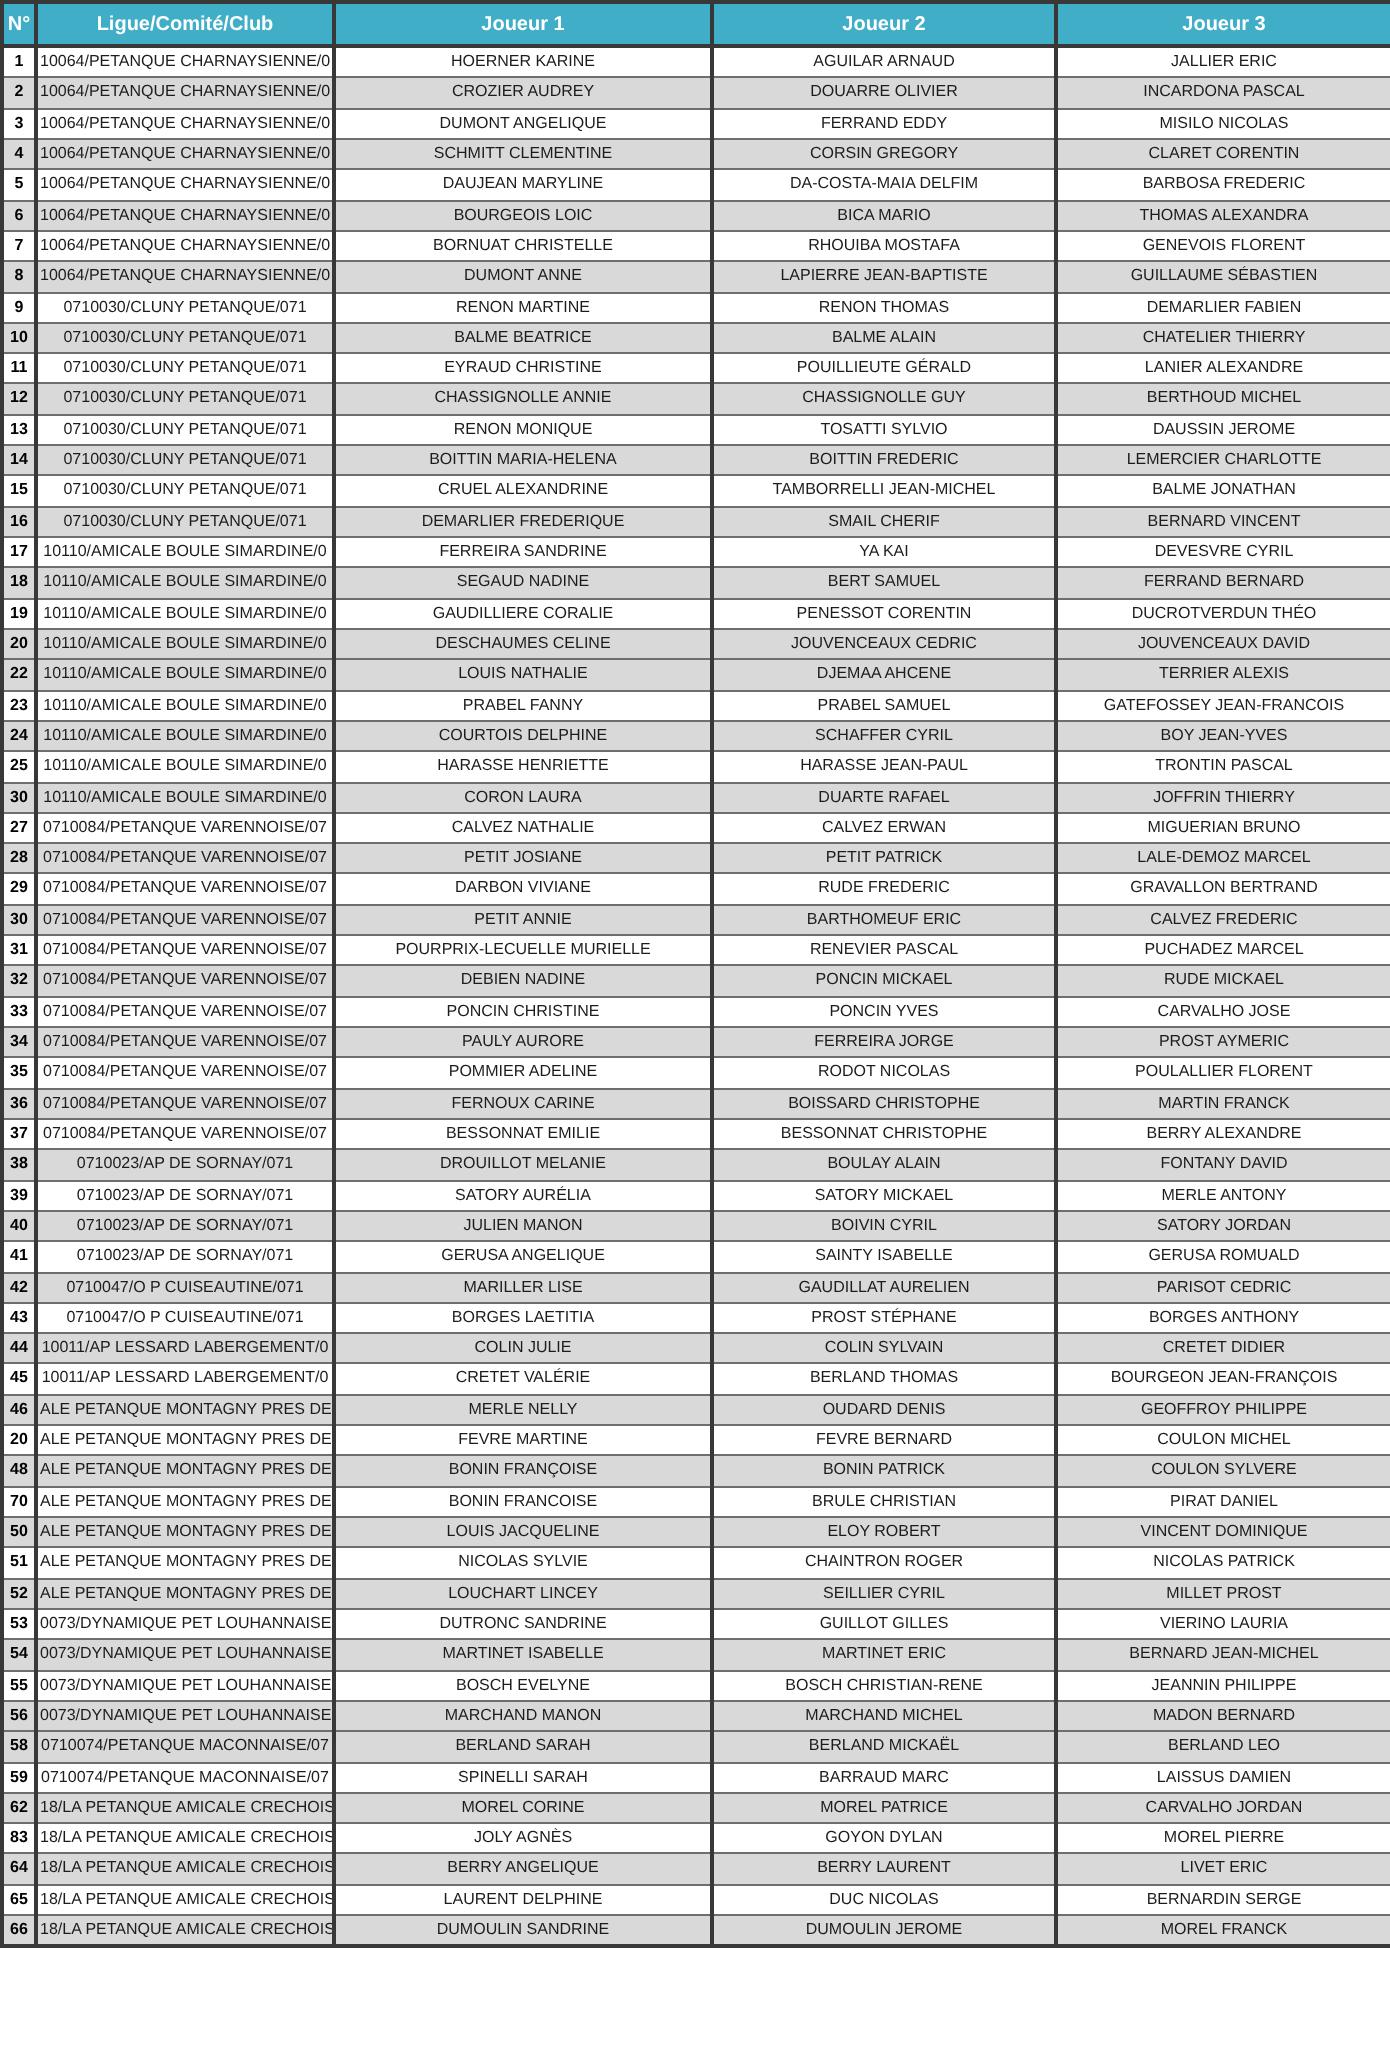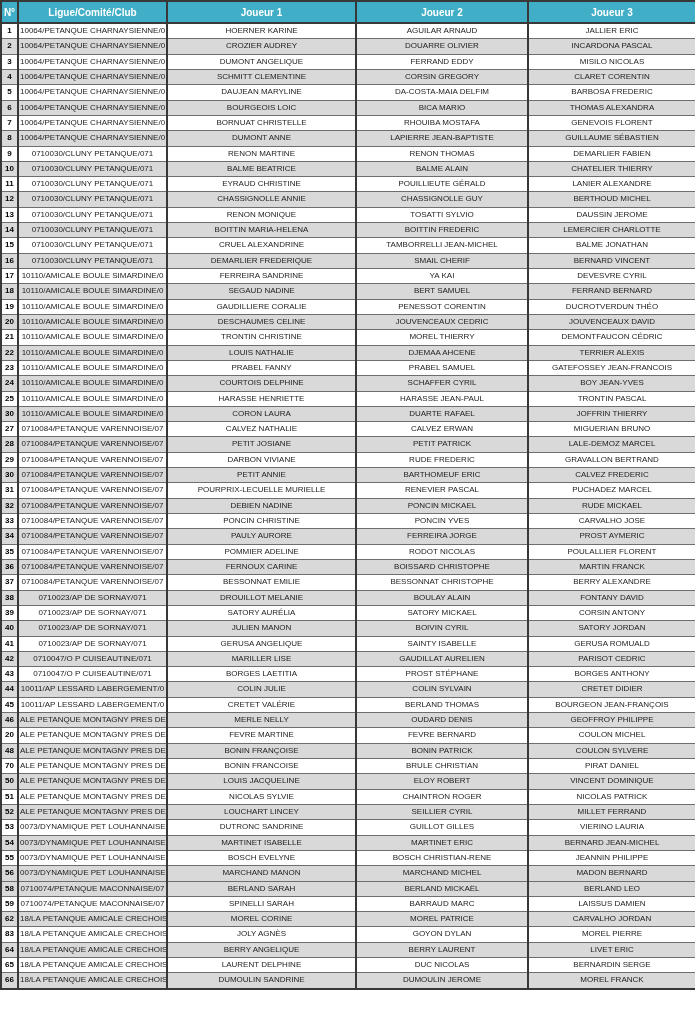--- a/index.html
+++ b/index.html
@@ -197,27 +197,20 @@
         <td>PENESSOT CORENTIN</td>
         <td>DUCROTVERDUN THÉO</td>
       </tr>
       <tr class="stripe">
         <td class="num">20</td>
         <td>10110/AMICALE BOULE SIMARDINE/0</td>
         <td>DESCHAUMES CELINE</td>
         <td>JOUVENCEAUX CEDRIC</td>
         <td>JOUVENCEAUX DAVID</td>
       </tr>
-      <tr>
-        <td class="num">21</td>
-        <td>10110/AMICALE BOULE SIMARDINE/0</td>
-        <td>TRONTIN CHRISTINE</td>
-        <td>MOREL THIERRY</td>
-        <td>DEMONTFAUCON CÉDRIC</td>
-      </tr>
       <tr class="stripe">
         <td class="num">22</td>
         <td>10110/AMICALE BOULE SIMARDINE/0</td>
         <td>LOUIS NATHALIE</td>
         <td>DJEMAA AHCENE</td>
         <td>TERRIER ALEXIS</td>
       </tr>
       <tr>
         <td class="num">23</td>
         <td>10110/AMICALE BOULE SIMARDINE/0</td>
@@ -328,21 +321,21 @@
         <td>0710023/AP DE SORNAY/071</td>
         <td>DROUILLOT MELANIE</td>
         <td>BOULAY ALAIN</td>
         <td>FONTANY DAVID</td>
       </tr>
       <tr>
         <td class="num">39</td>
         <td>0710023/AP DE SORNAY/071</td>
         <td>SATORY AURÉLIA</td>
         <td>SATORY MICKAEL</td>
-        <td>CORSIN ANTONY</td>
+        <td>MERLE ANTONY</td>
       </tr>
       <tr class="stripe">
         <td class="num">40</td>
         <td>0710023/AP DE SORNAY/071</td>
         <td>JULIEN MANON</td>
         <td>BOIVIN CYRIL</td>
         <td>SATORY JORDAN</td>
       </tr>
       <tr>
         <td class="num">41</td>
@@ -419,21 +412,21 @@
         <td>ALE PETANQUE MONTAGNY PRES DE</td>
         <td>NICOLAS SYLVIE</td>
         <td>CHAINTRON ROGER</td>
         <td>NICOLAS PATRICK</td>
       </tr>
       <tr class="stripe">
         <td class="num">52</td>
         <td>ALE PETANQUE MONTAGNY PRES DE</td>
         <td>LOUCHART LINCEY</td>
         <td>SEILLIER CYRIL</td>
-        <td>MILLET FERRAND</td>
+        <td>MILLET PROST</td>
       </tr>
       <tr>
         <td class="num">53</td>
         <td>0073/DYNAMIQUE PET LOUHANNAISE</td>
         <td>DUTRONC SANDRINE</td>
         <td>GUILLOT GILLES</td>
         <td>VIERINO LAURIA</td>
       </tr>
       <tr class="stripe">
         <td class="num">54</td>

